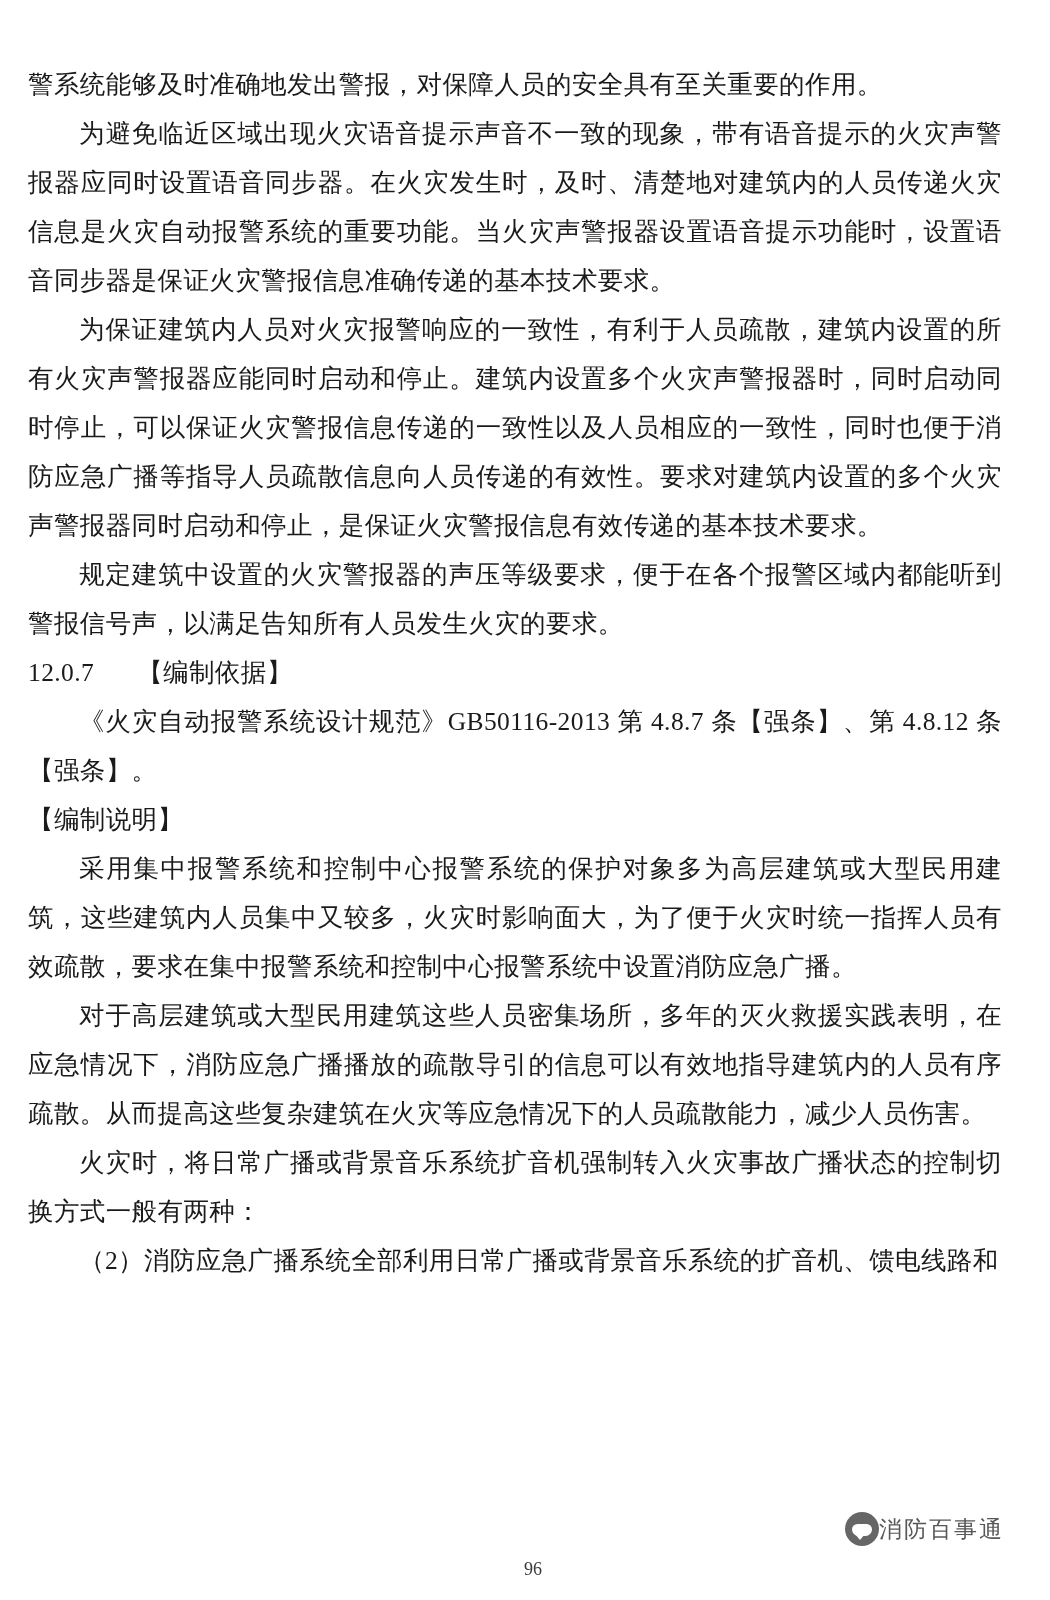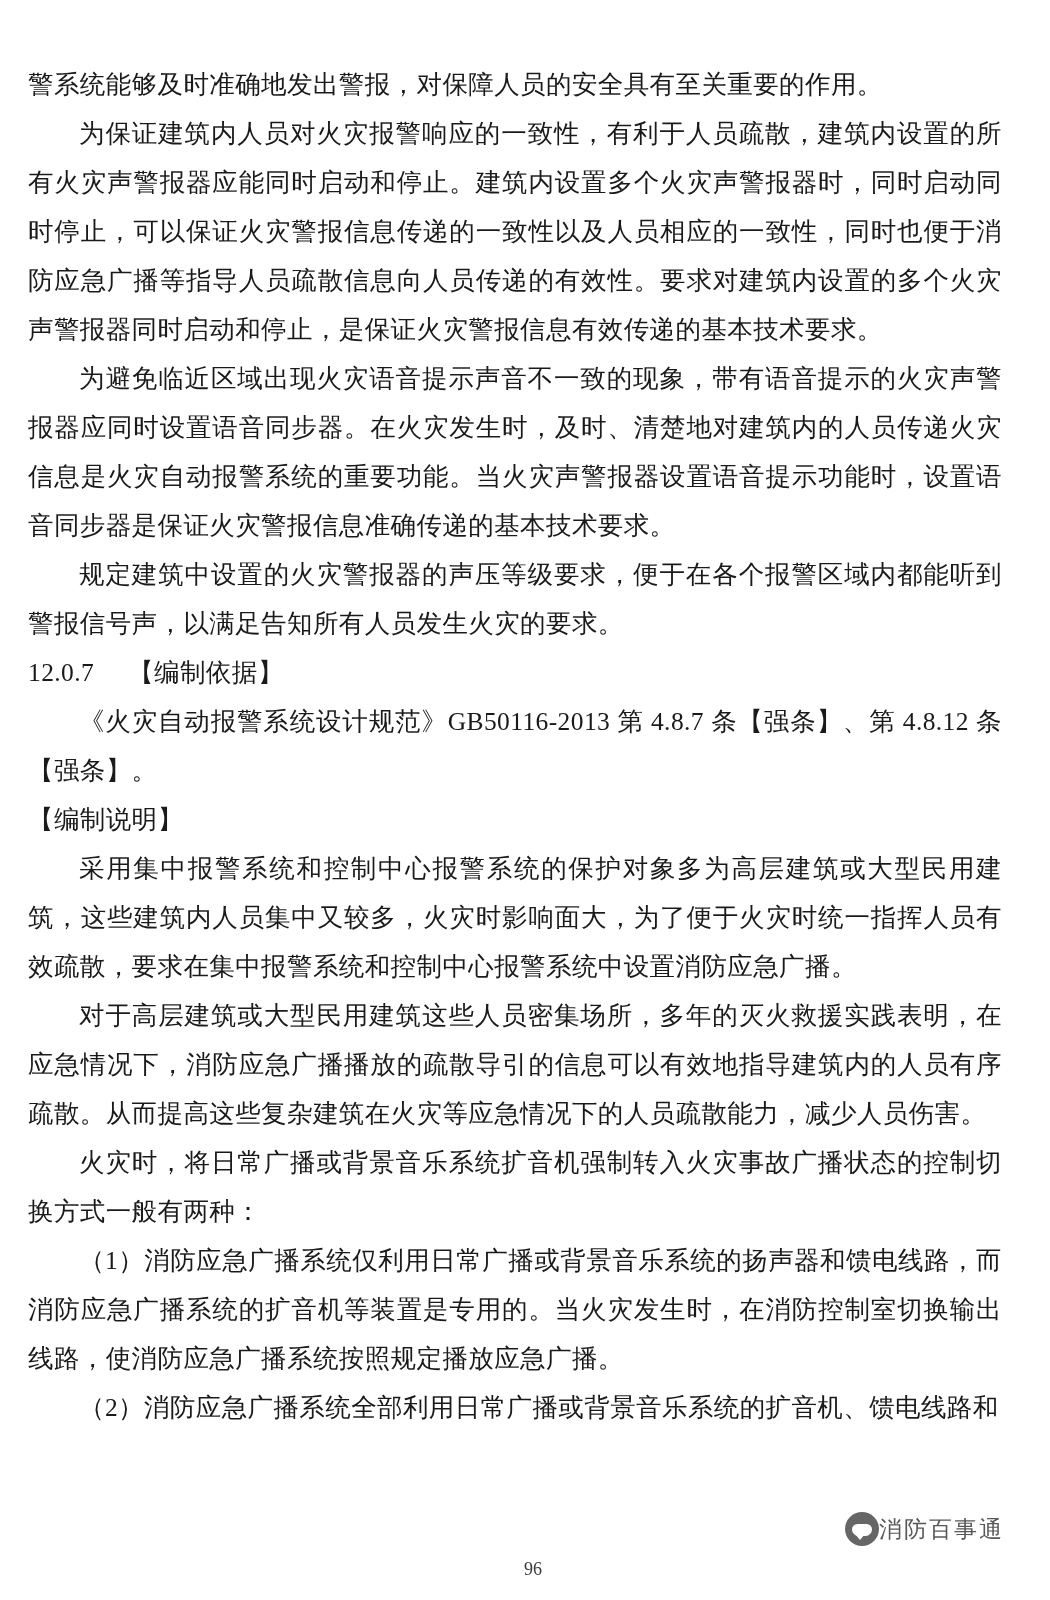--- a/index.html
+++ b/index.html
@@ -38,21 +38,21 @@
   }
   .noindent {
     text-indent: 0;
   }
   .clause {
     display: flex;
     text-indent: 0;
   }
   .clause-num {
     white-space: nowrap;
-    margin-right: 34px;
+    margin-right: 43px;
   }
   .footer-page {
     position: absolute;
     left: 16px;
     right: 0;
     bottom: 20px;
     text-align: center;
     font-size: 18px;
     color: #3a3a3a;
     font-family: "Liberation Serif", serif;
@@ -100,35 +100,34 @@
     border-top: 6px solid #ffffff;
   }
 </style>
 </head>
 <body>
 
 <div class="page">
   <div class="doc-body">
 
     <p class="noindent">警系统能够及时准确地发出警报，对保障人员的安全具有至关重要的作用。</p>
+    <p class="indent">为避免临近区域出现火灾语音提示声音不一致的现象，带有语音提示的火灾声警报器应同时设置语音同步器。在火灾发生时，及时、清楚地对建筑内的人员传递火灾信息是火灾自动报警系统的重要功能。当火灾声警报器设置语音提示功能时，设置语音同步器是保证火灾警报信息准确传递的基本技术要求。</p>
     <p class="indent">为保证建筑内人员对火灾报警响应的一致性，有利于人员疏散，建筑内设置的所有火灾声警报器应能同时启动和停止。建筑内设置多个火灾声警报器时，同时启动同时停止，可以保证火灾警报信息传递的一致性以及人员相应的一致性，同时也便于消防应急广播等指导人员疏散信息向人员传递的有效性。要求对建筑内设置的多个火灾声警报器同时启动和停止，是保证火灾警报信息有效传递的基本技术要求。</p>
-    <p class="indent">为避免临近区域出现火灾语音提示声音不一致的现象，带有语音提示的火灾声警报器应同时设置语音同步器。在火灾发生时，及时、清楚地对建筑内的人员传递火灾信息是火灾自动报警系统的重要功能。当火灾声警报器设置语音提示功能时，设置语音同步器是保证火灾警报信息准确传递的基本技术要求。</p>
     <p class="indent">规定建筑中设置的火灾警报器的声压等级要求，便于在各个报警区域内都能听到警报信号声，以满足告知所有人员发生火灾的要求。</p>
 
     <p class="clause">
       <span class="clause-num">12.0.7</span>
       <span>【编制依据】</span>
     </p>
 
     <p class="indent">《火灾自动报警系统设计规范》GB50116-2013 第 4.8.7 条【强条】、第 4.8.12 条【强条】。</p>
     <p class="noindent">【编制说明】</p>
     <p class="indent">采用集中报警系统和控制中心报警系统的保护对象多为高层建筑或大型民用建筑，这些建筑内人员集中又较多，火灾时影响面大，为了便于火灾时统一指挥人员有效疏散，要求在集中报警系统和控制中心报警系统中设置消防应急广播。</p>
     <p class="indent">对于高层建筑或大型民用建筑这些人员密集场所，多年的灭火救援实践表明，在应急情况下，消防应急广播播放的疏散导引的信息可以有效地指导建筑内的人员有序疏散。从而提高这些复杂建筑在火灾等应急情况下的人员疏散能力，减少人员伤害。</p>
     <p class="indent">火灾时，将日常广播或背景音乐系统扩音机强制转入火灾事故广播状态的控制切换方式一般有两种：</p>
-    <p class="indent">（1）消防应急广播系统仅利用日常广播或背景音乐系统的扬声器和馈电线路，而消防应急广播系统的扩音机等装置是专用的。当火灾发生时，在消防控制室切换输出线路，使消防应急广播系统按照规定播放应急广播。</p>
     <p class="indent">（2）消防应急广播系统全部利用日常广播或背景音乐系统的扩音机、馈电线路和</p>
 
   </div>
 
   <div class="watermark">
     <span class="wm-badge"></span>
     <span>消防百事通</span>
   </div>
 
   <div class="footer-page">96</div>

